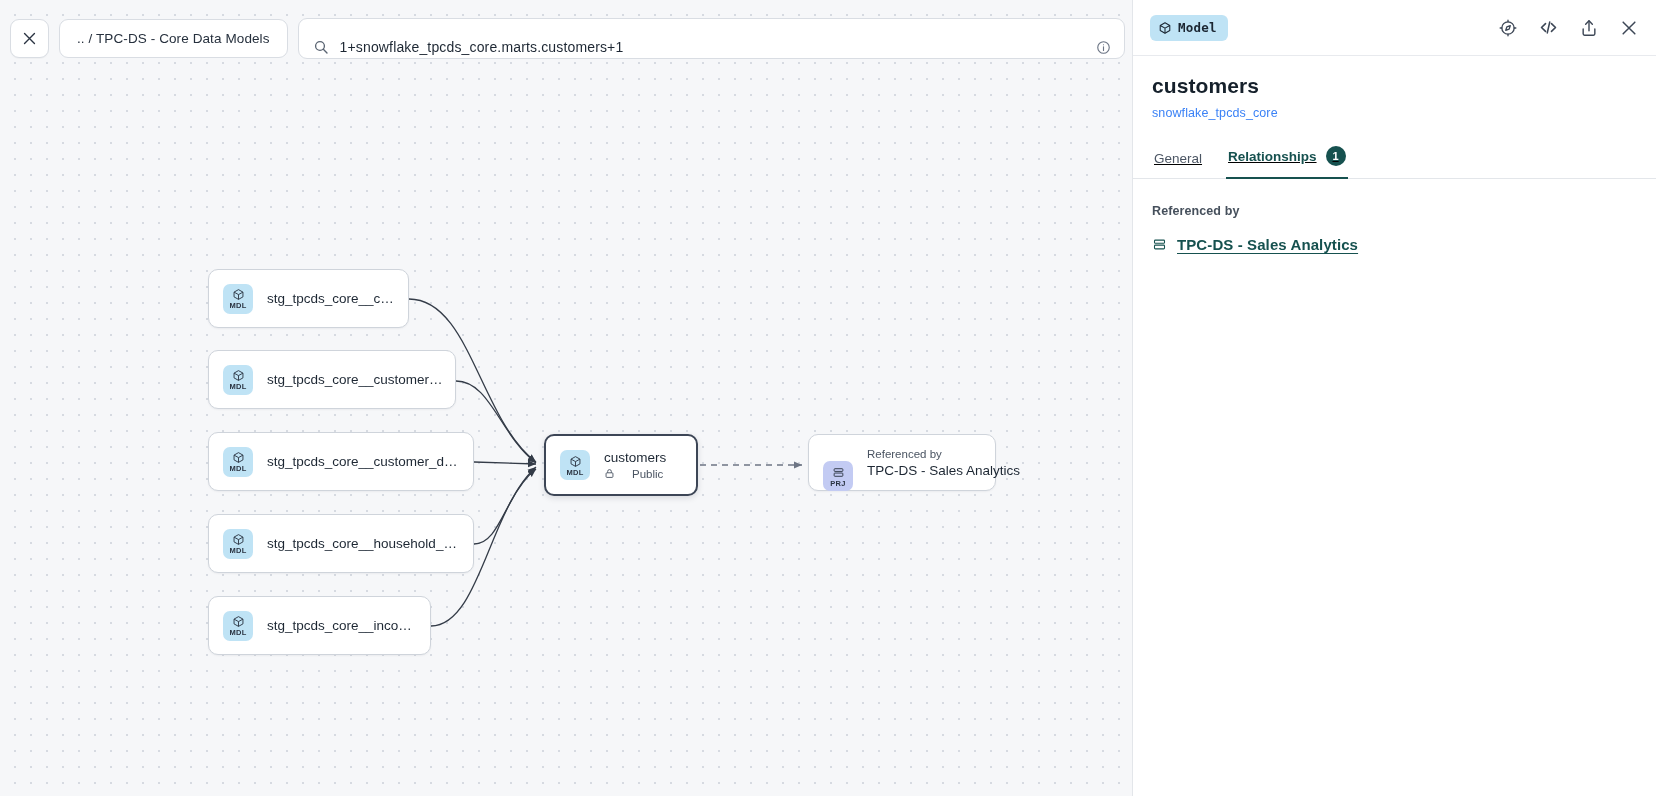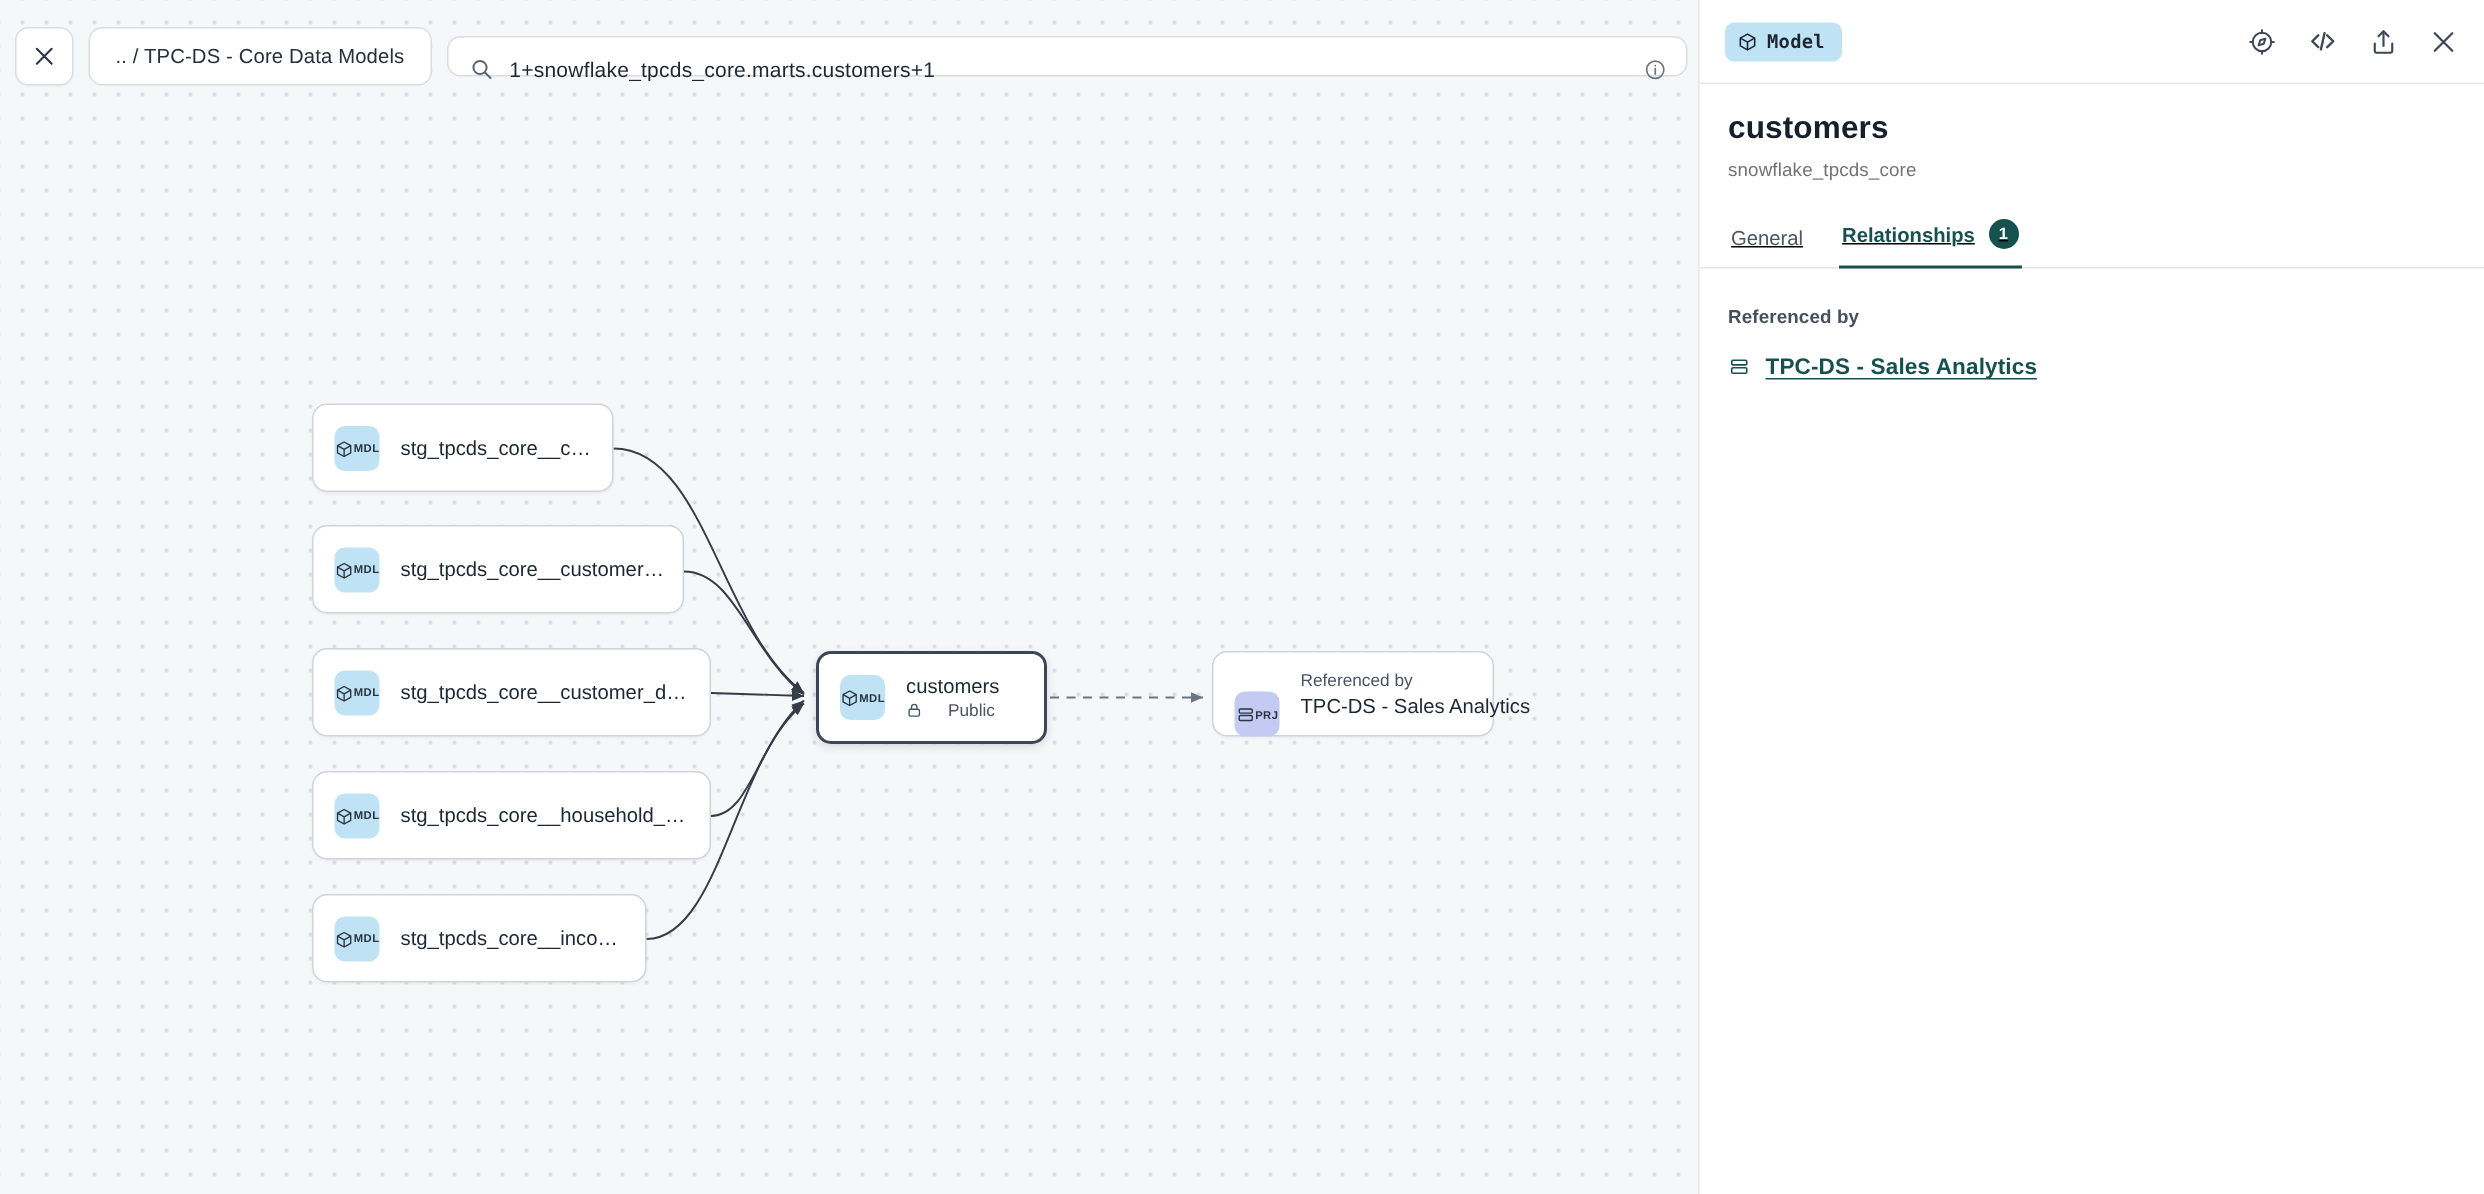--- a/index.html
+++ b/index.html
@@ -44,21 +44,21 @@
     padding: 0 17px;
     background: #ffffff;
     border: 1px solid #d9dde3;
     border-radius: 9px;
     display: flex; align-items: center;
     font-size: 13.5px; color: #26303d; letter-spacing: .1px;
     white-space: nowrap;
     cursor: pointer;
   }
   .search-wrap {
-    height: 27px; width: 827px;
+    height: 41px; width: 827px;
     background: #ffffff;
     border: 1px solid #d9dde3;
     border-radius: 9px;
     display: flex; align-items: center;
     padding: 17px 13px 0 14px;
     gap: 11px;
   }
   .search-input {
     flex: 1;
     border: none; outline: none;
@@ -80,21 +80,21 @@
     cursor: pointer;
     box-shadow: 0 1px 2px rgba(16,24,40,0.05);
   }
   .node.selected {
     border: 2px solid #3d4656;
     box-shadow: 0 2px 6px rgba(16,24,40,0.13);
   }
   .badge {
     width: 30px; height: 30px;
     border-radius: 7px;
-    display: flex; 
+    display: flex; flex-direction: column;
     align-items: center; justify-content: center;
     flex: 0 0 auto;
     gap: 0px;
   }
   .badge.mdl { background: #bfe3f5; }
   .badge.prj { background: #c3cbf3; margin-top: 27px; }
   .badge .bi { display:block; margin-top:1px; }
   .badge .btxt {
     font-size: 7.5px; font-weight: 700; color: #2b3442;
     letter-spacing: .3px; line-height: 8px; margin-top: 1px;
@@ -138,21 +138,21 @@
     display: flex; align-items: center; gap: 6px;
     font-family: "DejaVu Sans Mono", monospace;
     font-size: 12.5px; font-weight: 700; letter-spacing: .2px;
     cursor: pointer;
   }
   .head-icons { margin-left: auto; display: flex; align-items: center; gap: 20px; }
   .hicon { cursor: pointer; display: flex; align-items: center; justify-content: center; }
 
   .panel-title-wrap { padding: 18px 19px 0 19px; }
   .panel-title { font-size: 21px; font-weight: 700; color: #15202b; letter-spacing: .1px; }
-  .panel-sub { font-size: 12.5px; color: #737373; margin-top: 8px; letter-spacing: .1px; }
+  .panel-sub { font-size: 12.5px; color: #3b82f6; margin-top: 8px; letter-spacing: .1px; }
 
   .tabs {
     margin-top: 26px;
     display: flex; align-items: flex-end; gap: 22px;
     padding: 0 19px;
     border-bottom: 1px solid #e3e6ea;
     text-decoration: underline;
   }
   .tab {
     display: flex; align-items: center; gap: 9px;

